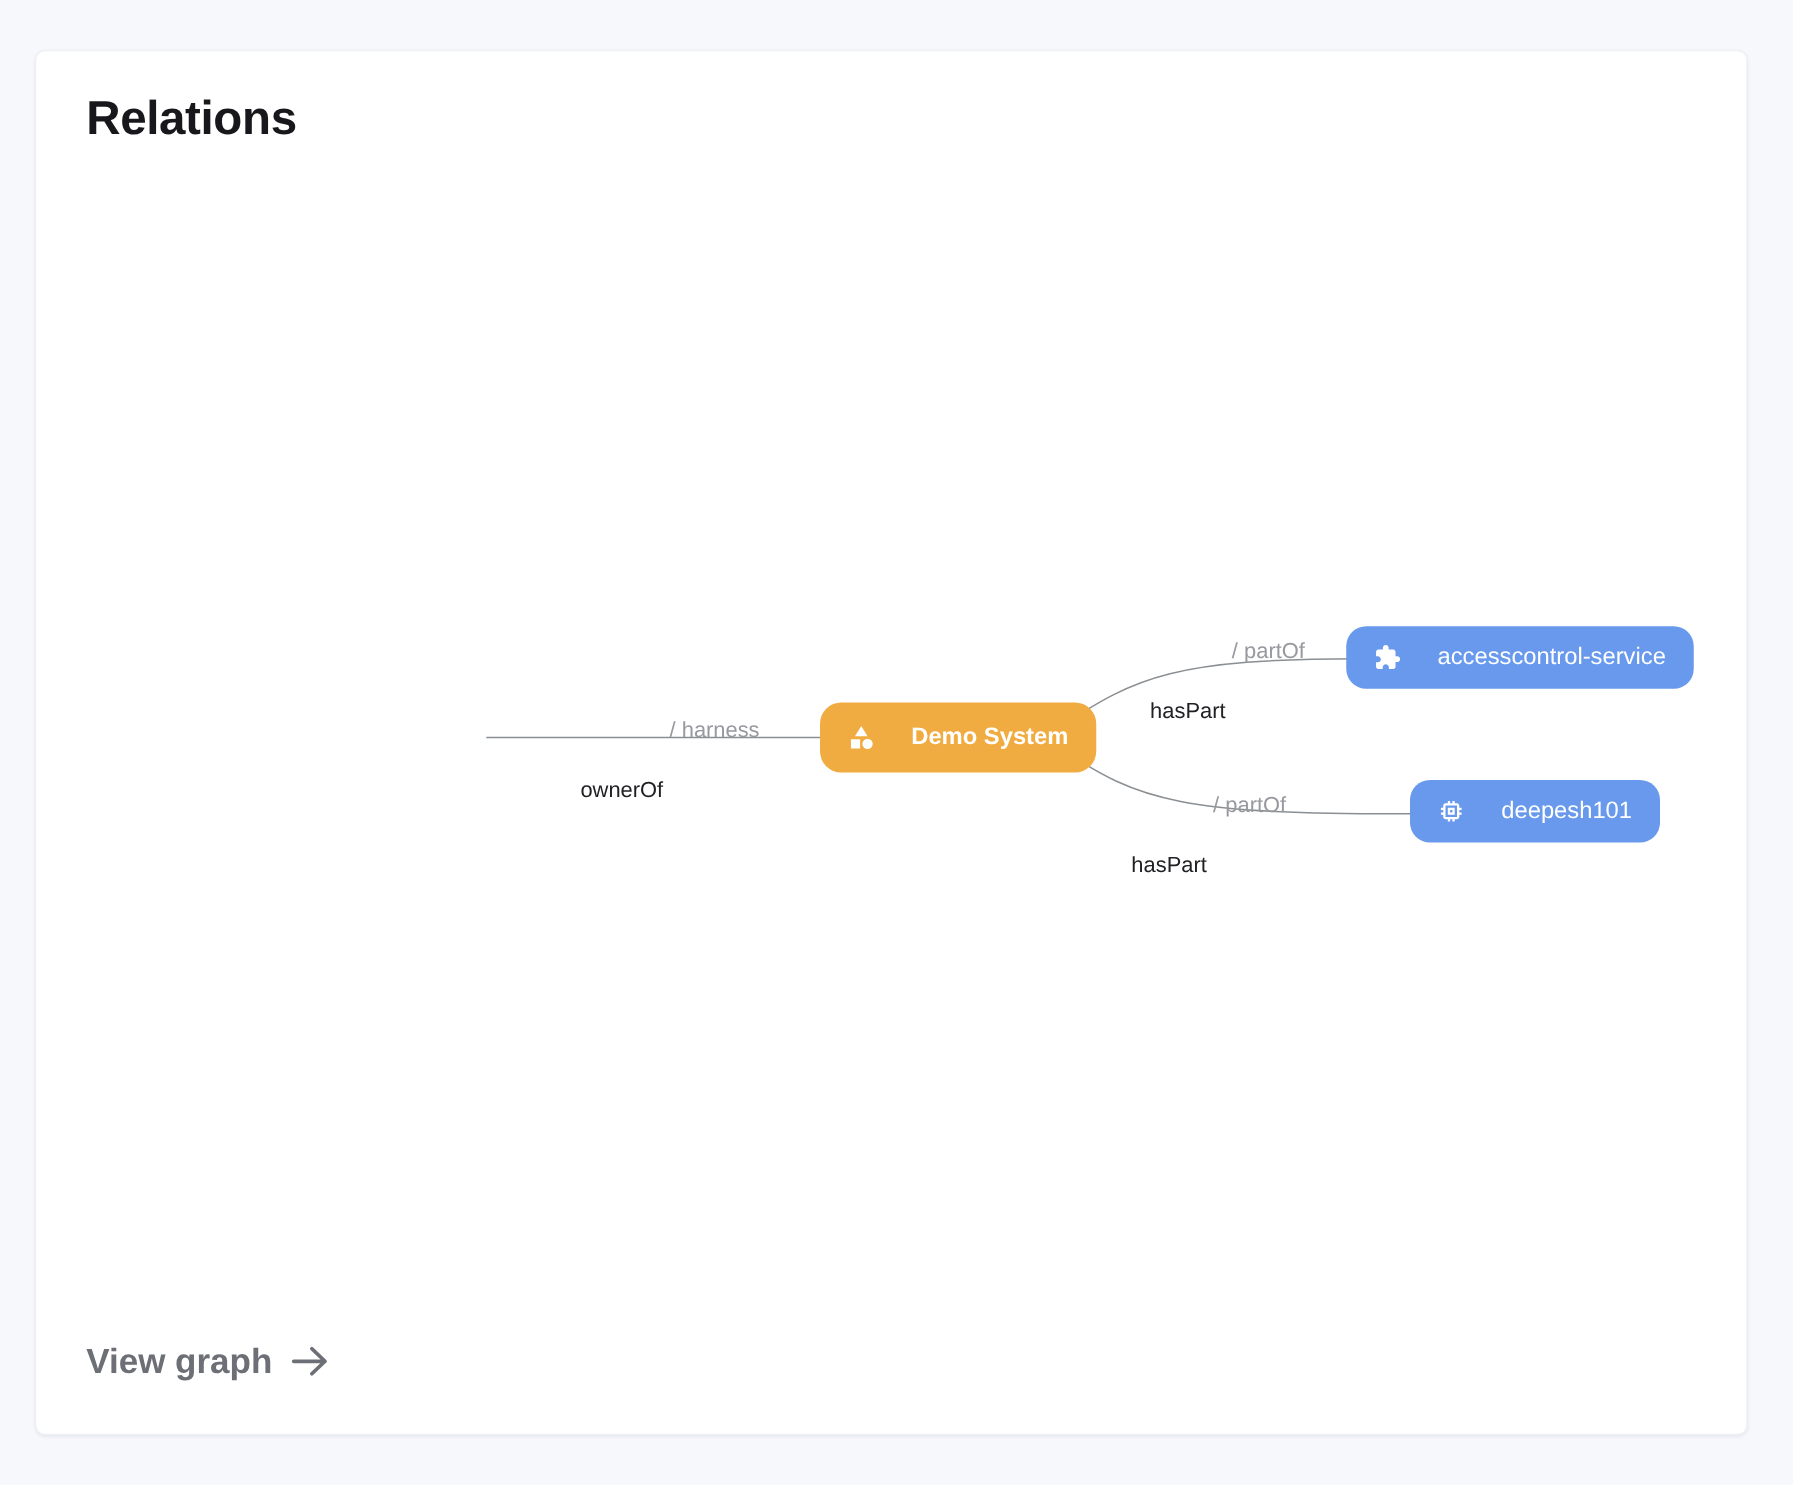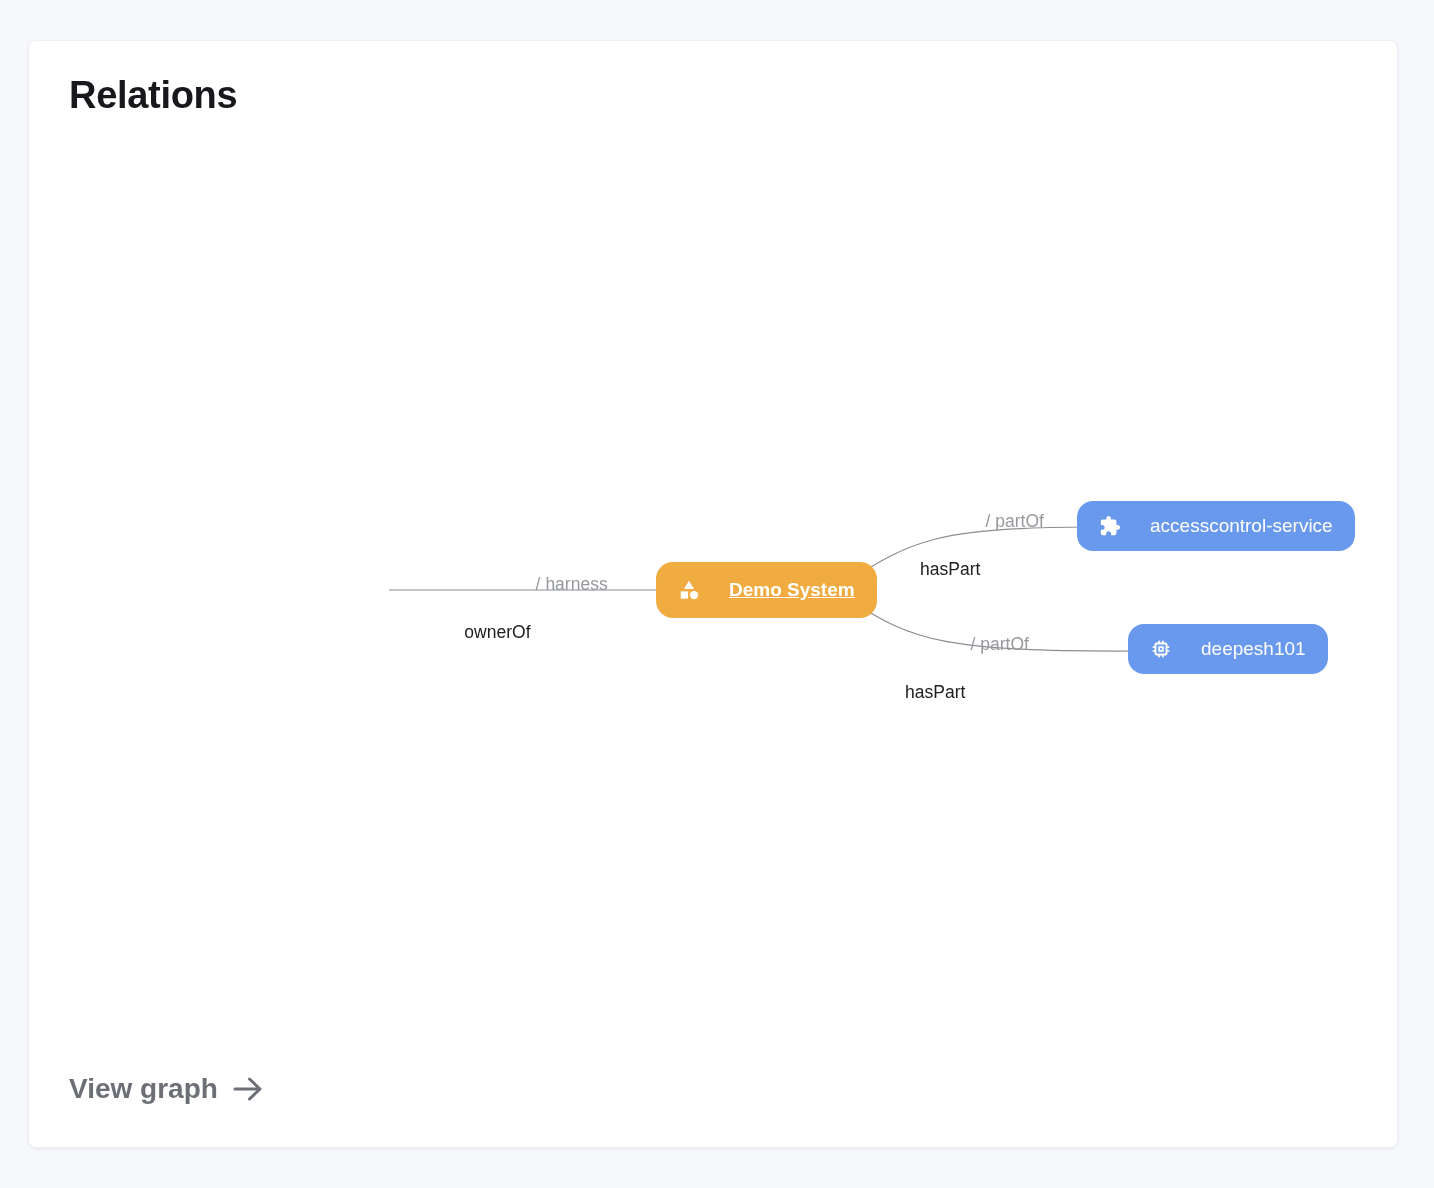--- a/index.html
+++ b/index.html
@@ -56,21 +56,21 @@
     padding: 0 22px;
     height: 48px;
     border-radius: 16px;
     color: #FFFFFF;
     font-size: 19px;
     cursor: pointer;
     white-space: nowrap;
     box-sizing: border-box;
   }
   .node-blue { background: #6899EC; }
-  .node-orange { background: #F0AC41; font-weight: 700; height: 56px; border-radius: 17px; text-decoration: underline; }
+  .node-orange { background: #F0AC41; font-weight: 700; height: 56px; border-radius: 17px; }
   .node .nicon { display: flex; align-items: center; }
   .node .nicon svg { display: block; }
   .edge-label {
     position: absolute;
     z-index: 3;
     transform: translate(-50%, -50%);
     display: flex;
     gap: 5px;
     font-size: 17.5px;
     white-space: nowrap;

